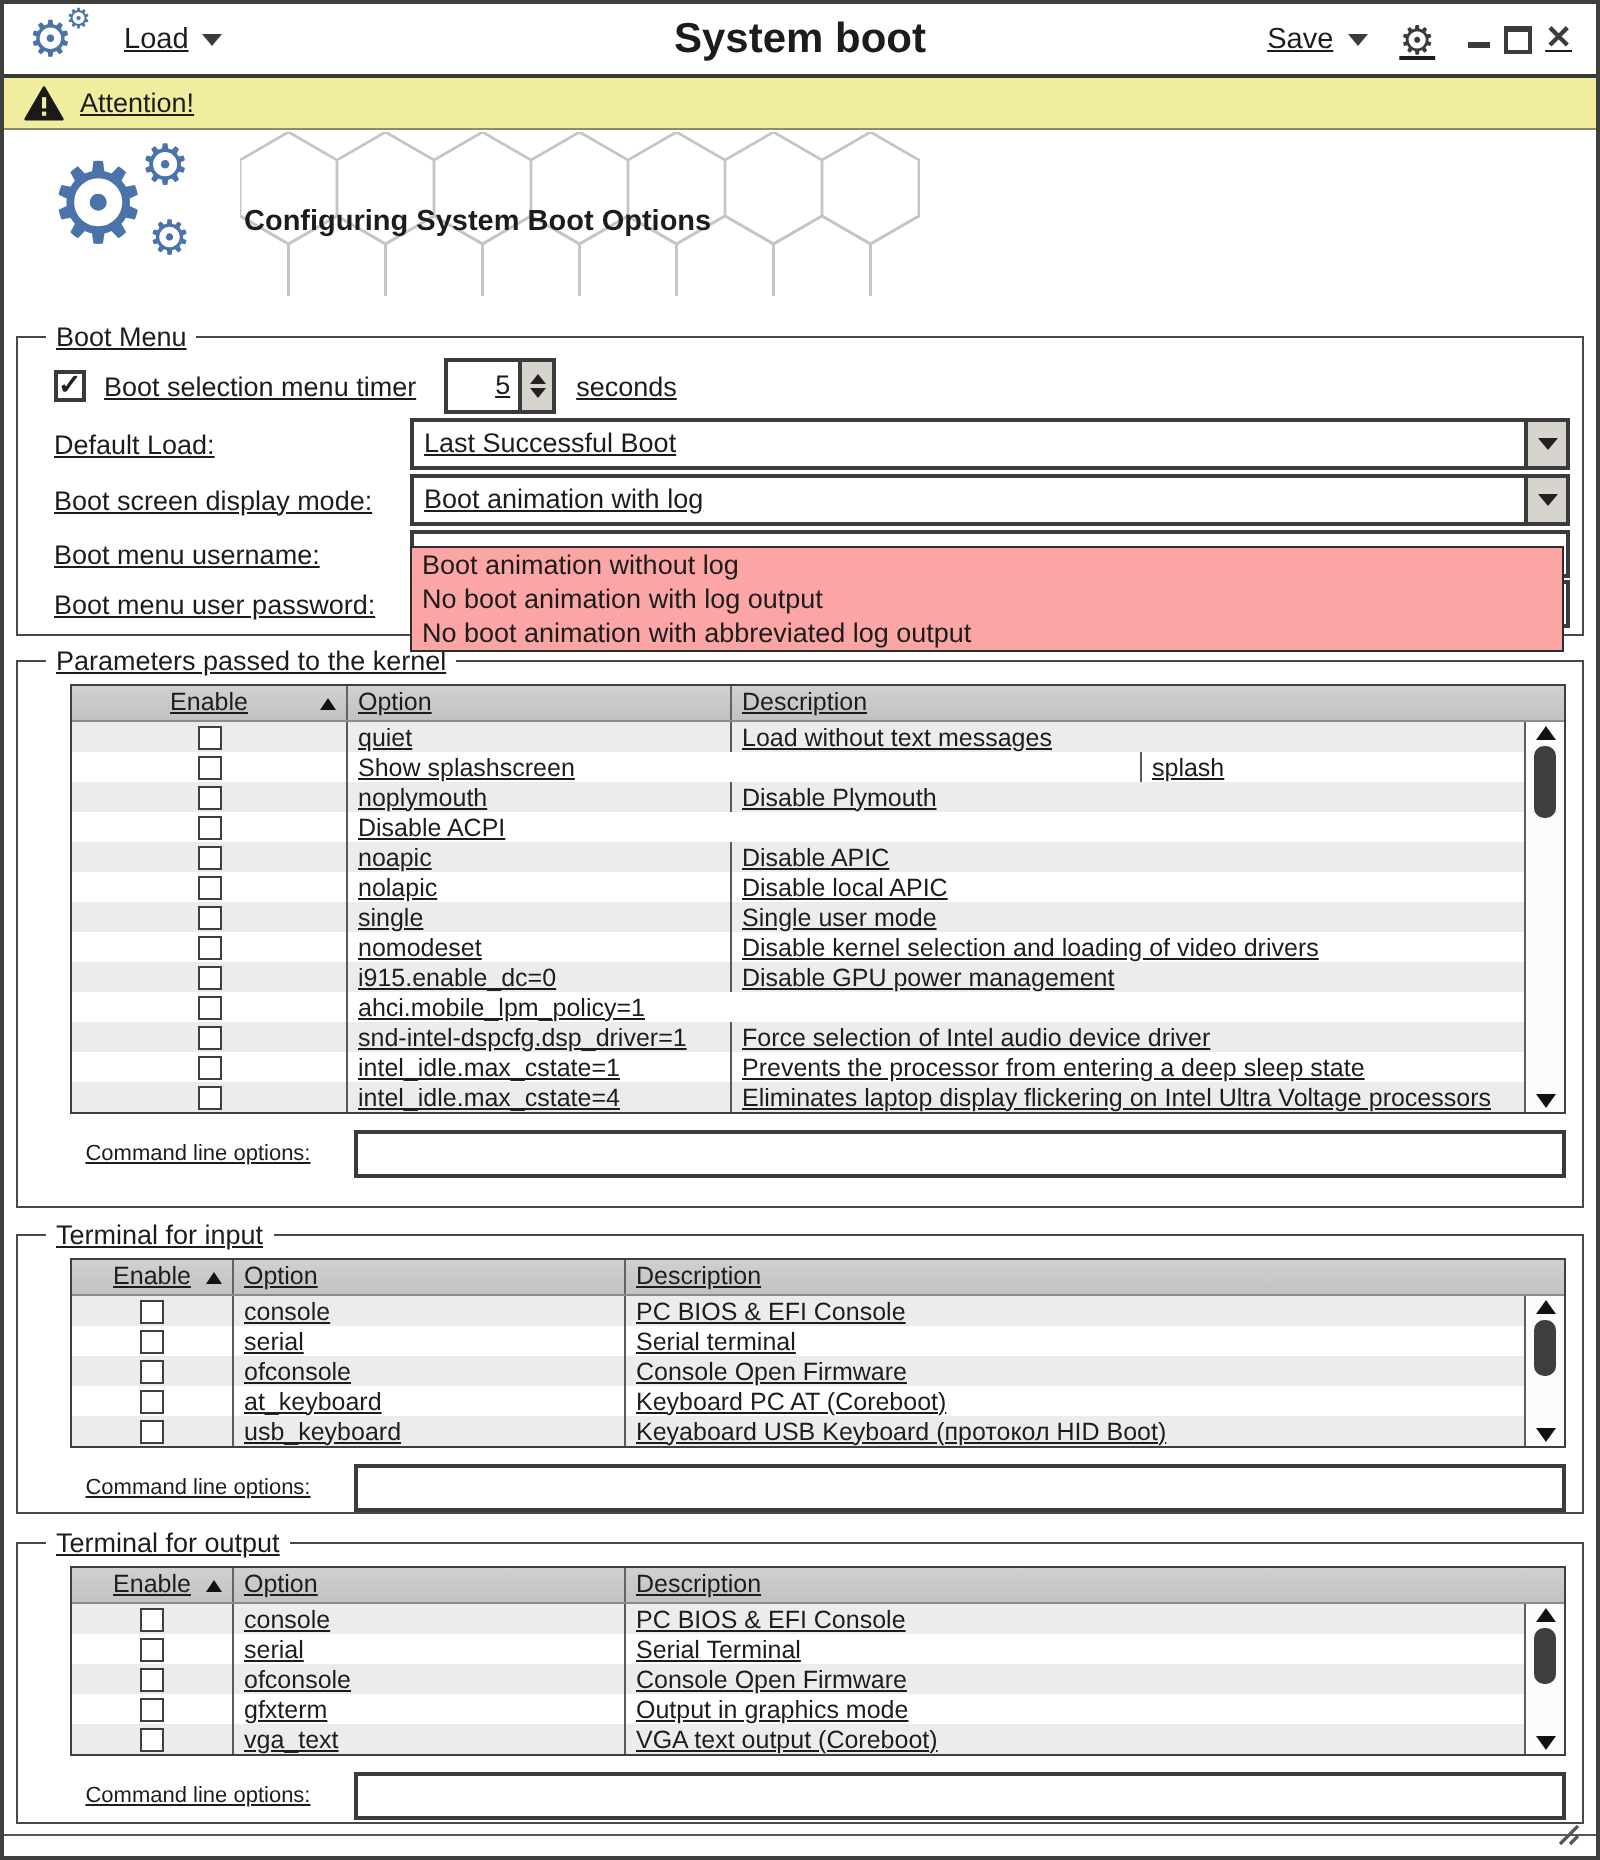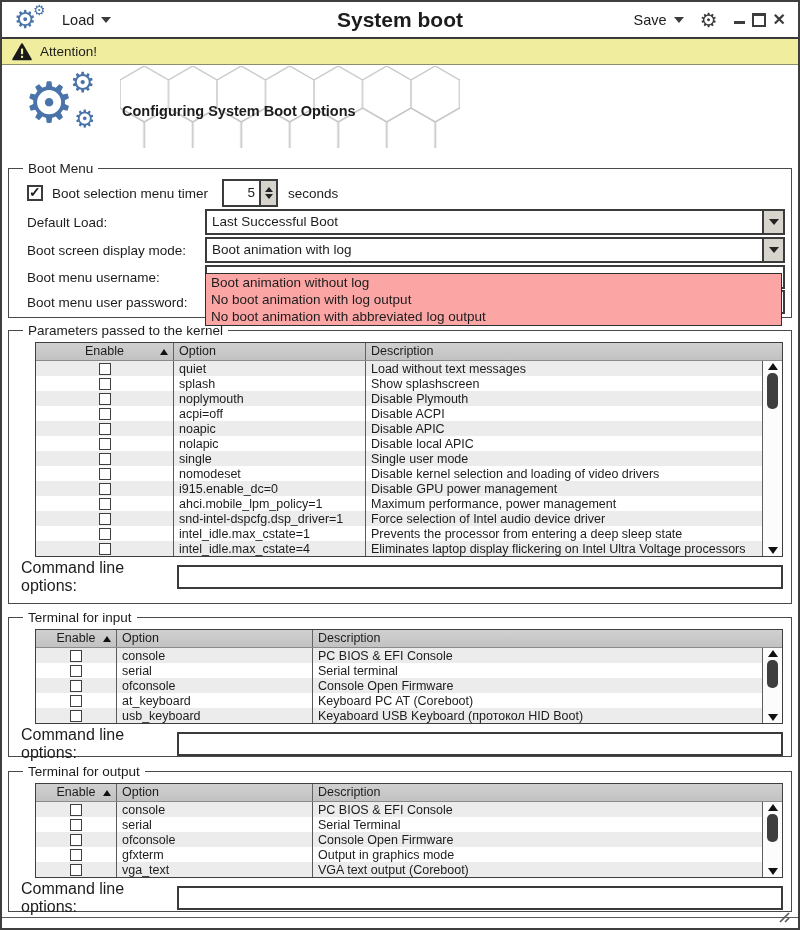--- a/index.html
+++ b/index.html
@@ -1,19 +1,19 @@
 <!DOCTYPE html>
 <html><head>
 <meta charset="utf-8">
 <style>
   html,body{margin:0;padding:0;background:#fff;}
   .window{
     width:800px;height:930px;box-sizing:border-box;border:2px solid #3f3f3f;
     font-family:"Liberation Sans",sans-serif;color:#1c1c1c;background:#fff;
-    display:flex;flex-direction:column;overflow:hidden;
+    display:flex;flex-direction:column;overflow:hidden;text-decoration:underline;
   }
   
   .titlebar{flex:0 0 35px;border-bottom:2px solid #3a3a3a;display:flex;align-items:center;
     padding:0 12px;position:relative;}
   .app-gears{position:relative;width:34px;height:30px;flex:0 0 34px;}
   .gear{font-family:"DejaVu Sans",sans-serif;color:#4a74a9;position:absolute;line-height:1;}
   .gear::before{content:"\2699";}
   .app-gears .g1{font-size:25px;left:0;top:2px;}
   .app-gears .g2{font-size:14px;left:19px;top:-2px;}
   .menu-btn{display:flex;align-items:center;gap:7px;font-size:14.5px;cursor:default;margin-left:14px;}
@@ -89,21 +89,21 @@
     white-space:nowrap;overflow:hidden;}
   .row-cb{width:10px;height:10px;border:1.5px solid #3f3f3f;background:#fff;}
   .tbl-scroll{width:19px;flex:0 0 19px;border-left:1px solid #5e5e5e;background:#fcfcfc;
     display:flex;flex-direction:column;align-items:center;padding:2px 0;}
   .sb-up{width:0;height:0;border-left:5px solid transparent;border-right:5px solid transparent;border-bottom:7px solid #111;}
   .sb-down{margin-top:auto;width:0;height:0;border-left:5px solid transparent;border-right:5px solid transparent;border-top:7px solid #111;}
   .sb-thumb{width:11px;background:#3e3e3e;border-radius:5px;margin-top:3px;}
   .thumb-tall{height:36px;}
   .thumb-short{height:28px;}
   .cmd-row{display:flex;align-items:center;margin:8px 2px 0 4px;height:24px;}
-  .cmd-label{width:156px;flex:0 0 156px;font-size:16px;padding-left:2px;}
+  .cmd-label{width:156px;flex:0 0 156px;font-size:11px;padding-left:2px;text-align:center;}
   
   .statusbar{flex:1;border-top:1px solid #585858;margin-top:5px;position:relative;}
   .resize-grip{position:absolute;right:7px;bottom:5px;}
 </style>
 </head>
 <body>
 
 <div class="window">
 
   <div class="titlebar">
@@ -227,37 +227,36 @@
       <span class="row-cb"></span>
     </div>
     <div class="c-cell col-option c-option">quiet</div>
     <div class="c-cell col-desc c-desc">Load without text messages</div>
   </div>
 
   <div class="trow">
     <div class="c-enable col-enable">
       <span class="row-cb"></span>
     </div>
+    <div class="c-cell col-desc c-desc">Show splashscreen</div>
     <div class="c-cell col-option c-option">splash</div>
-    <div class="c-cell col-desc c-desc">Show splashscreen</div>
   </div>
 
   <div class="trow alt">
     <div class="c-enable col-enable">
       <span class="row-cb"></span>
     </div>
     <div class="c-cell col-option c-option">noplymouth</div>
     <div class="c-cell col-desc c-desc">Disable Plymouth</div>
   </div>
 
   <div class="trow">
     <div class="c-enable col-enable">
       <span class="row-cb"></span>
     </div>
-    <div class="c-cell col-option c-option">acpi=off</div>
     <div class="c-cell col-desc c-desc">Disable ACPI</div>
   </div>
 
   <div class="trow alt">
     <div class="c-enable col-enable">
       <span class="row-cb"></span>
     </div>
     <div class="c-cell col-option c-option">noapic</div>
     <div class="c-cell col-desc c-desc">Disable APIC</div>
   </div>
@@ -292,21 +291,20 @@
     </div>
     <div class="c-cell col-option c-option">i915.enable_dc=0</div>
     <div class="c-cell col-desc c-desc">Disable GPU power management</div>
   </div>
 
   <div class="trow">
     <div class="c-enable col-enable">
       <span class="row-cb"></span>
     </div>
     <div class="c-cell col-option c-option">ahci.mobile_lpm_policy=1</div>
-    <div class="c-cell col-desc c-desc">Maximum performance, power management</div>
   </div>
 
   <div class="trow alt">
     <div class="c-enable col-enable">
       <span class="row-cb"></span>
     </div>
     <div class="c-cell col-option c-option">snd-intel-dspcfg.dsp_driver=1</div>
     <div class="c-cell col-desc c-desc">Force selection of Intel audio device driver</div>
   </div>
 

